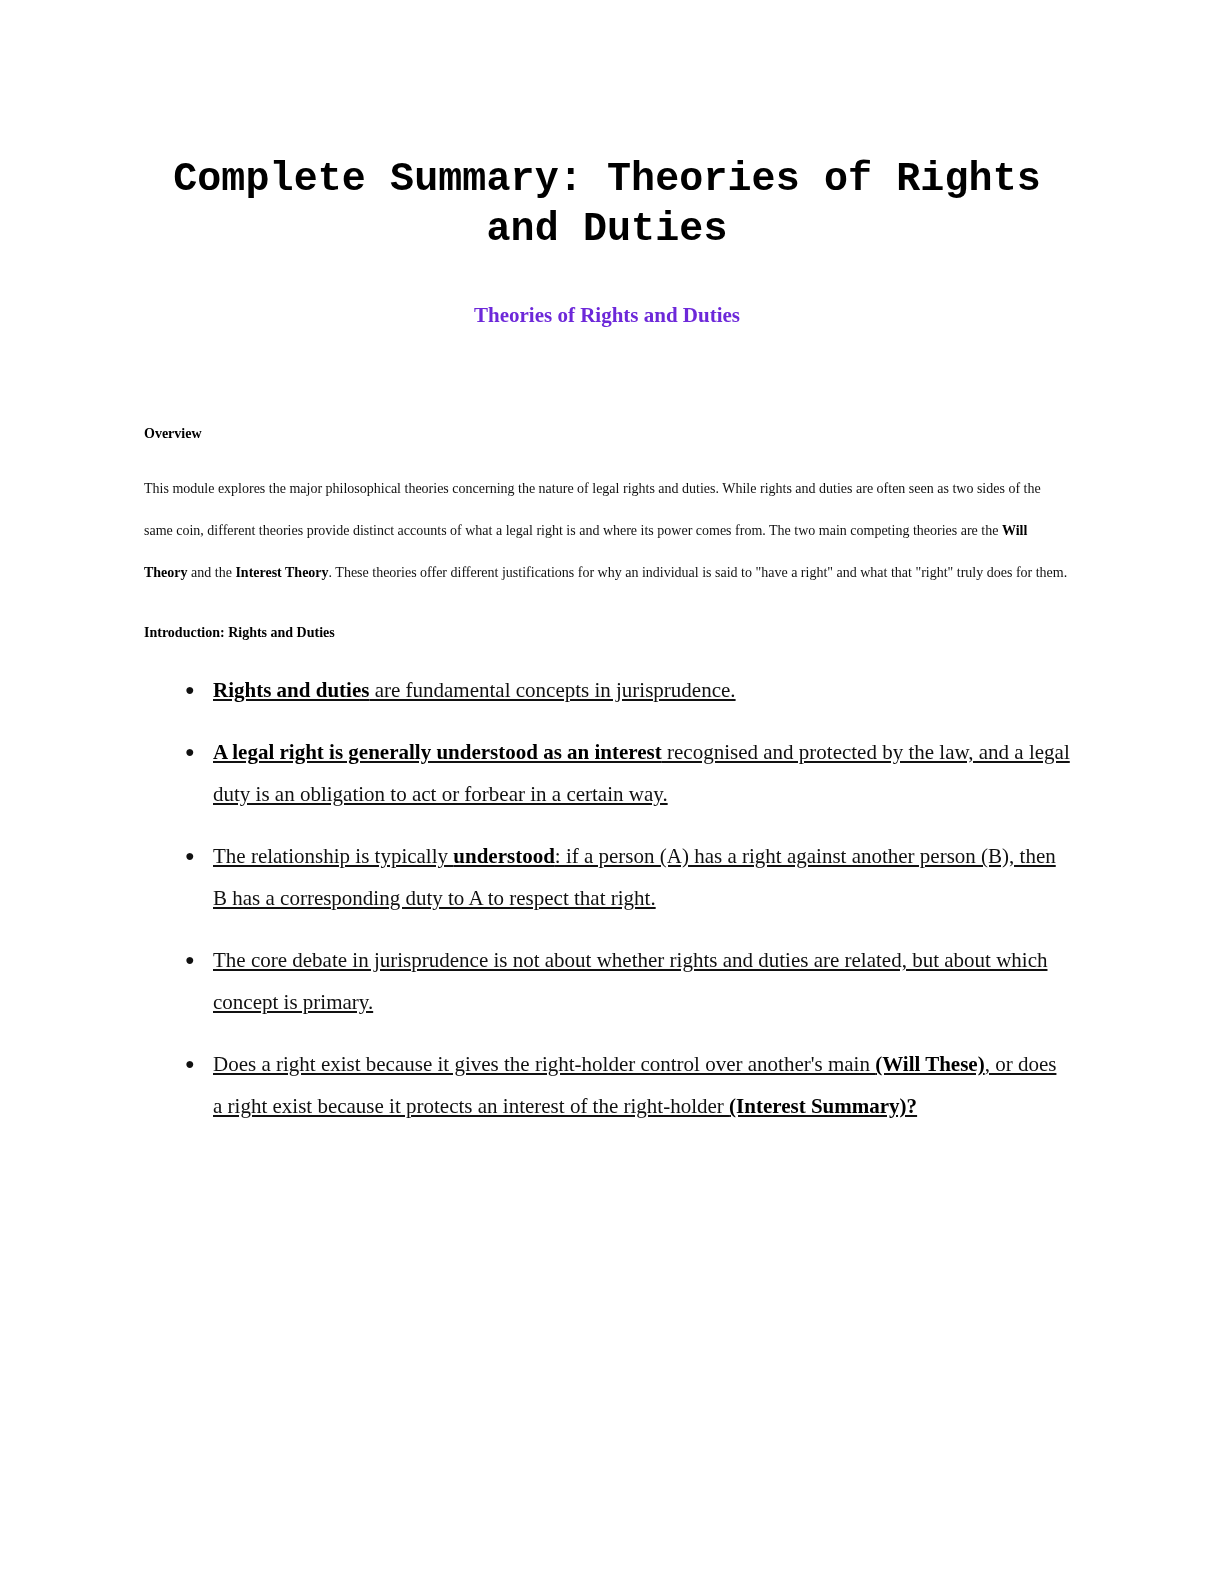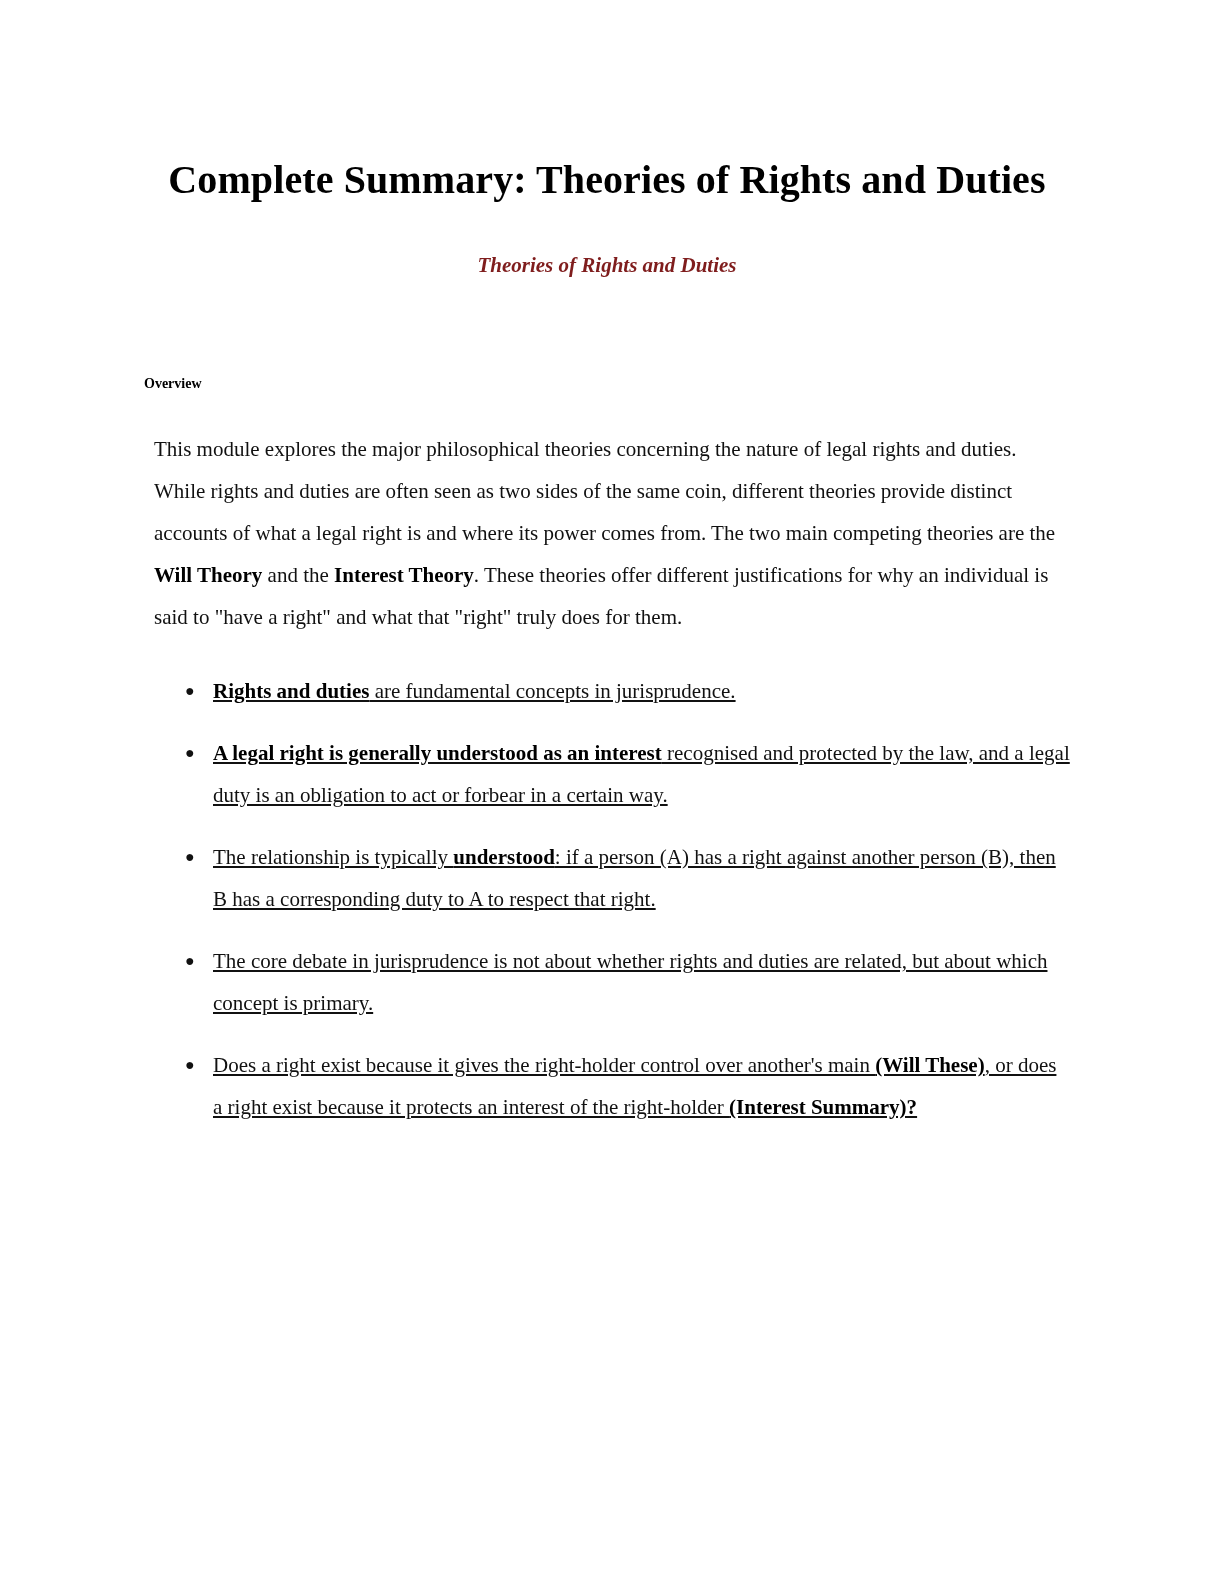--- a/index.html
+++ b/index.html
@@ -34,52 +34,52 @@
 
   .doc-title {
     font-size: 40px;
     font-weight: bold;
     line-height: 1.25;
     text-align: center;
     margin: 0;
     padding-top: 155px;
     letter-spacing: 0.1px;
     color: #000000;
+    font-family: Liberation Mono, monospace;
   }
 
   .doc-subtitle {
     font-size: 21px;
     font-weight: bold;
-    font-style: italic;
     text-align: center;
     margin: 0;
     padding-top: 48px;
-    color: #7f1d1d;
+    color: #6d28d9;
   }
 
   .section-heading {
     font-size: 14px;
     font-weight: bold;
     line-height: 2;
     margin: 0;
     color: #000000;
   }
 
   .heading-overview {
     padding-top: 92px;
   }
 
   .heading-intro {
     padding-top: 25px;
   }
 
   .body-paragraph {
-    font-size: 21px;
+    font-size: 14px;
     line-height: 42px;
-    margin: 10px;
+    margin: 0;
     padding-top: 20px;
     text-align: left;
     color: #111111;
   }
 
   .bullet-list {
     list-style: none;
     margin: 0;
     padding: 0;
     padding-top: 22px;
@@ -124,20 +124,21 @@
   <div class="content">
 
     <h1 class="doc-title">Complete Summary: Theories of Rights and Duties</h1>
 
     <div class="doc-subtitle">Theories of Rights and Duties</div>
 
     <h2 class="section-heading heading-overview">Overview</h2>
 
     <p class="body-paragraph"><span>This module explores the major philosophical theories concerning the nature of legal rights and duties. While rights and duties are often seen as two sides of the same coin, different theories provide distinct accounts of what a legal right is and where its power comes from. The two main competing theories are the </span><b>Will Theory</b><span> and the </span><b>Interest Theory</b><span>. These theories offer different justifications for why an individual is said to "have a right" and what that "right" truly does for them.</span></p>
 
+    <h2 class="section-heading heading-intro">Introduction: Rights and Duties</h2>
 
     <ul class="bullet-list">
         <li class="bullet-item">
           <span class="bullet-marker">●</span>
           <span class="bullet-text"><b>Rights and duties</b><span> are fundamental concepts in jurisprudence.</span></span>
         </li>
         <li class="bullet-item">
           <span class="bullet-marker">●</span>
           <span class="bullet-text"><b>A legal right is generally understood as an interest</b><span> recognised and protected by the law, and a legal duty is an obligation to act or forbear in a certain way.</span></span>
         </li>

